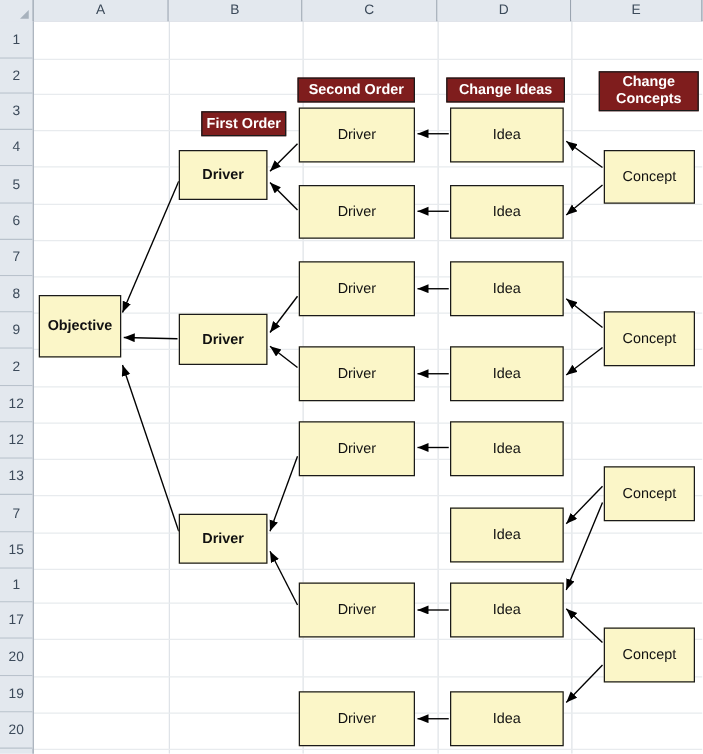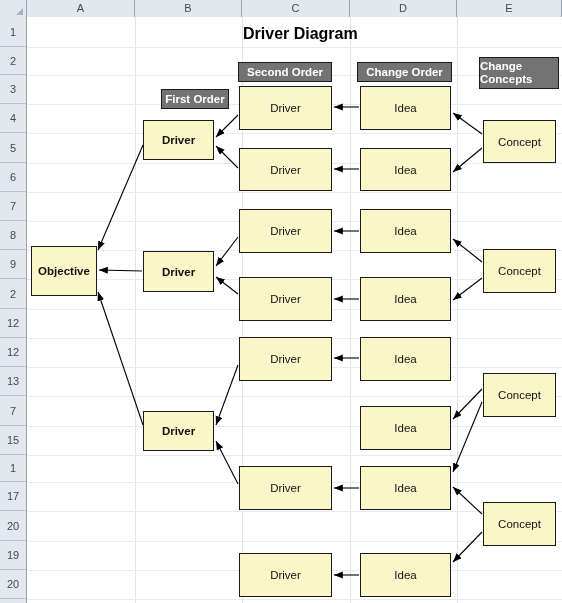--- a/index.html
+++ b/index.html
@@ -53,24 +53,24 @@
 
   
   #diagram{position:absolute;left:0;top:0;width:562px;height:603px;z-index:2;}
 
   .title{
     position:absolute;font-weight:bold;font-size:16px;color:#000;
     white-space:nowrap;
   }
   .badge{
     position:absolute;box-sizing:border-box;
-    background:#737373;border:1px solid #1a1a1a;
+    background:#7f1d1d;border:1px solid #1a1a1a;
     color:#ffffff;font-weight:bold;font-size:11.5px;
     display:flex;align-items:center;justify-content:center;
-    line-height:13px;
+    text-align:center;line-height:13px;
   }
   .node{
     position:absolute;box-sizing:border-box;
     background:#fbf6c8;border:1px solid #1a1a1a;
     color:#111;font-size:11.5px;
     display:flex;align-items:center;justify-content:center;
     text-align:center;
   }
   .node.bold{font-weight:bold;}
   svg.links{position:absolute;left:0;top:0;width:562px;height:603px;overflow:visible;}
@@ -136,21 +136,20 @@
       <div class="row-cell" style="height: 29px;">15</div>
       <div class="row-cell" style="height: 27px;">1</div>
       <div class="row-cell" style="height: 29px;">17</div>
       <div class="row-cell" style="height: 30px;">20</div>
       <div class="row-cell" style="height: 29px;">19</div>
       <div class="row-cell" style="height: 29px;">20</div>
     </div>
 
   <div id="diagram">
 
-    <div class="title" style="left:243px;top:25px;">Driver Diagram</div>
 
     <svg class="links" id="links-svg" viewBox="0 0 562 603" xmlns="http://www.w3.org/2000/svg">
       <defs>
         <marker id="ah" markerWidth="9" markerHeight="9" refX="8" refY="3.2" orient="auto" markerUnits="strokeWidth">
           <path d="M0,0 L8,3.2 L0,6.4 z" fill="#000"></path>
         </marker>
       </defs>
       <g id="links-g">
           <line x1="143" y1="145" x2="98" y2="250" stroke="#000" stroke-width="1.1" marker-end="url(#ah)"></line>
           <line x1="142" y1="271" x2="99" y2="270" stroke="#000" stroke-width="1.1" marker-end="url(#ah)"></line>
@@ -175,25 +174,25 @@
           <line x1="482" y1="389" x2="453" y2="419" stroke="#000" stroke-width="1.1" marker-end="url(#ah)"></line>
           <line x1="482" y1="402" x2="453" y2="472" stroke="#000" stroke-width="1.1" marker-end="url(#ah)"></line>
           <line x1="482" y1="514" x2="453" y2="487" stroke="#000" stroke-width="1.1" marker-end="url(#ah)"></line>
           <line x1="482" y1="532" x2="453" y2="562" stroke="#000" stroke-width="1.1" marker-end="url(#ah)"></line>
         </g>
     </svg>
 
     <div id="badges-layer">
         <div class="badge" style="left: 161px; top: 89px; width: 68px; height: 20px;">First Order</div>
         <div class="badge" style="left: 238px; top: 62px; width: 94px; height: 20px;">Second Order</div>
-        <div class="badge" style="left: 357px; top: 62px; width: 95px; height: 20px;">Change Order</div>
+        <div class="badge" style="left: 357px; top: 62px; width: 95px; height: 20px;">Change Ideas</div>
         <div class="badge" style="left: 479px; top: 57px; width: 80px; height: 32px;">Change Concepts</div>
       </div>
     <div id="nodes-layer">
-        <div class="node bold" style="left: 31px; top: 246px; width: 66px; height: 50px;">Objective</div>
+        <div class="node bold" style="left: 31px; top: 236px; width: 66px; height: 50px;">Objective</div>
         <div class="node bold" style="left: 143px; top: 120px; width: 71px; height: 40px;">Driver</div>
         <div class="node bold" style="left: 143px; top: 251px; width: 71px; height: 41px;">Driver</div>
         <div class="node bold" style="left: 143px; top: 411px; width: 71px; height: 40px;">Driver</div>
         <div class="node" style="left: 239px; top: 86px; width: 93px; height: 44px;">Driver</div>
         <div class="node" style="left: 239px; top: 148px; width: 93px; height: 43px;">Driver</div>
         <div class="node" style="left: 239px; top: 209px; width: 93px; height: 44px;">Driver</div>
         <div class="node" style="left: 239px; top: 277px; width: 93px; height: 44px;">Driver</div>
         <div class="node" style="left: 239px; top: 337px; width: 93px; height: 44px;">Driver</div>
         <div class="node" style="left: 239px; top: 466px; width: 93px; height: 44px;">Driver</div>
         <div class="node" style="left: 239px; top: 553px; width: 93px; height: 44px;">Driver</div>

